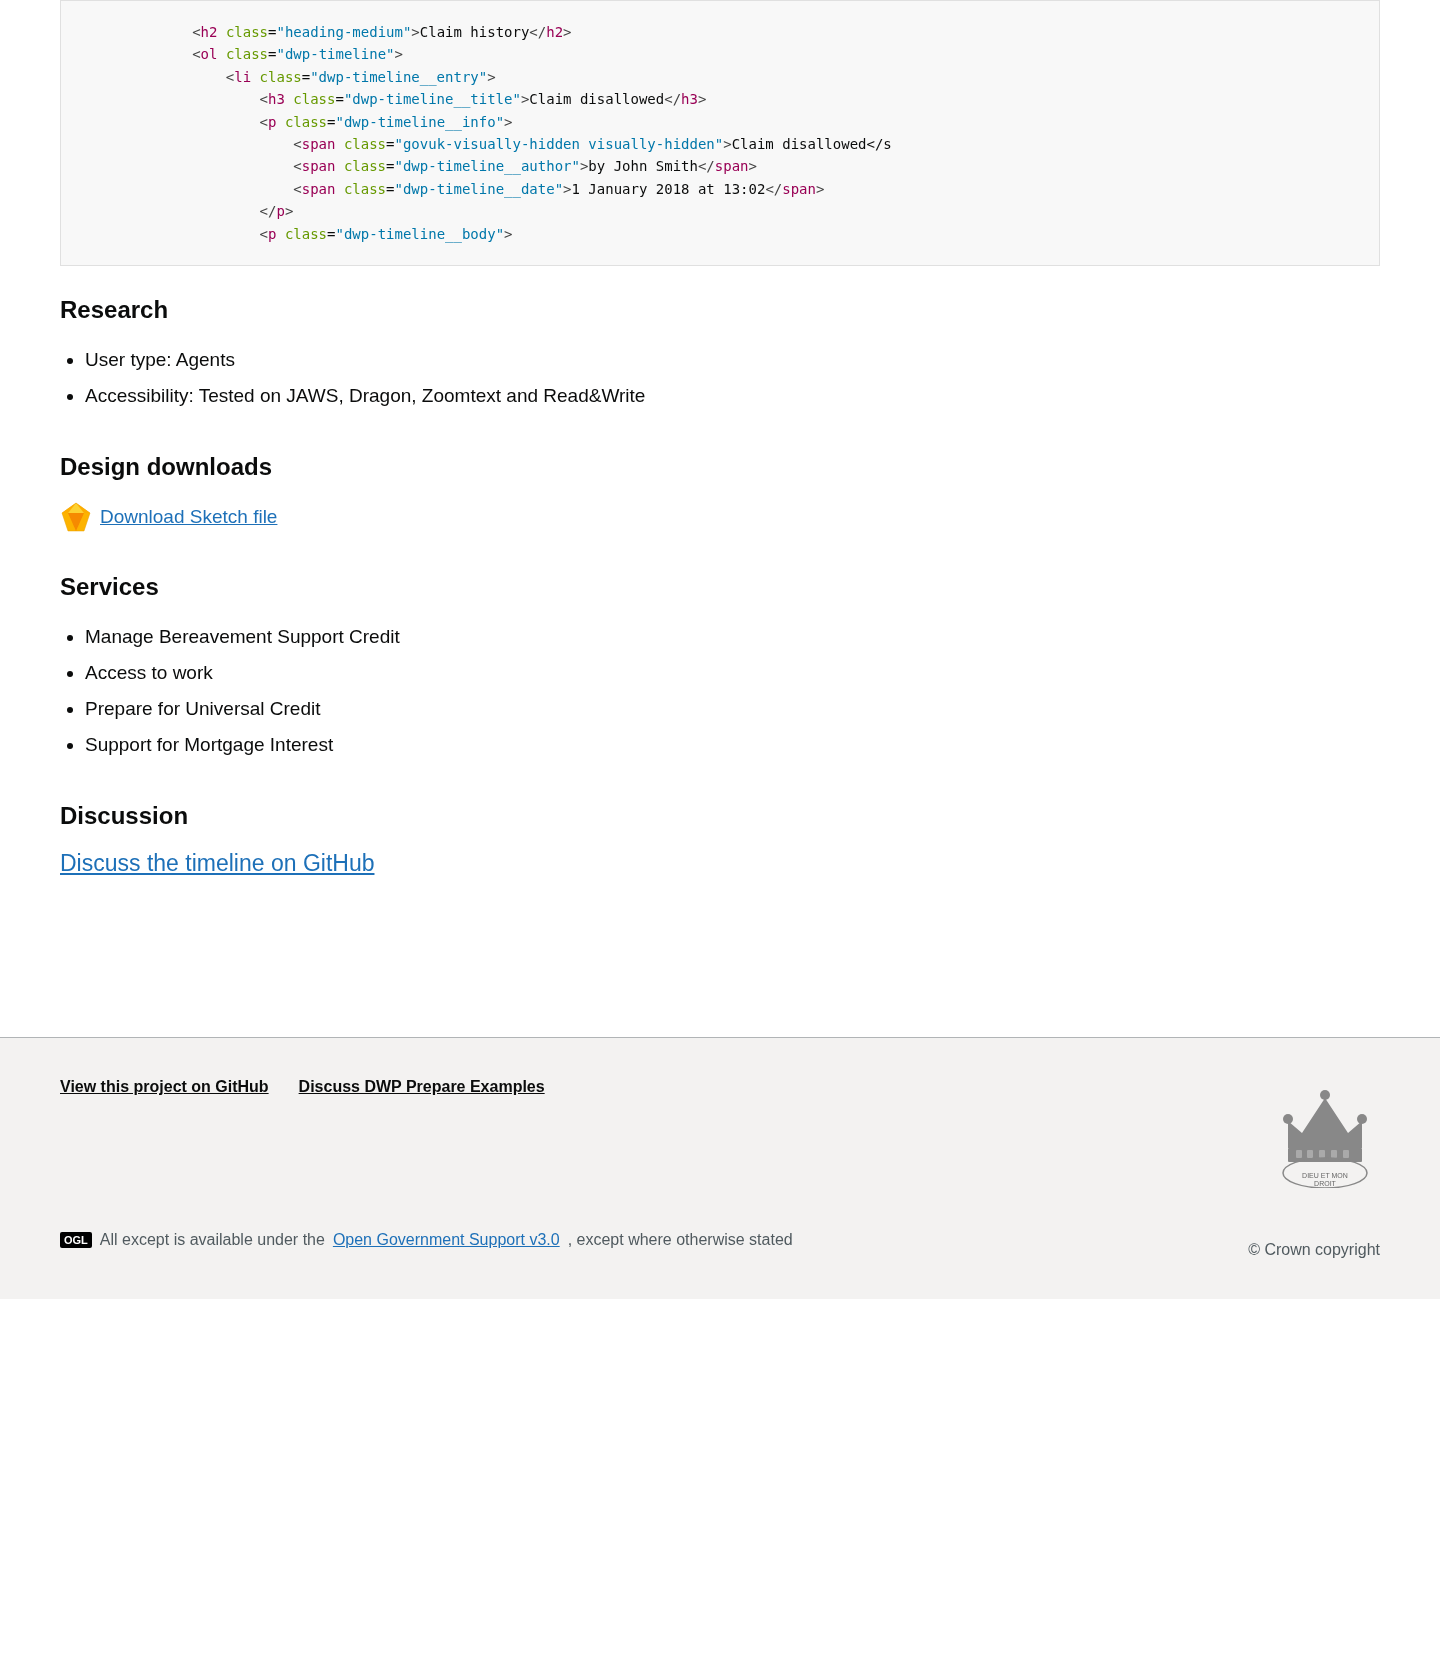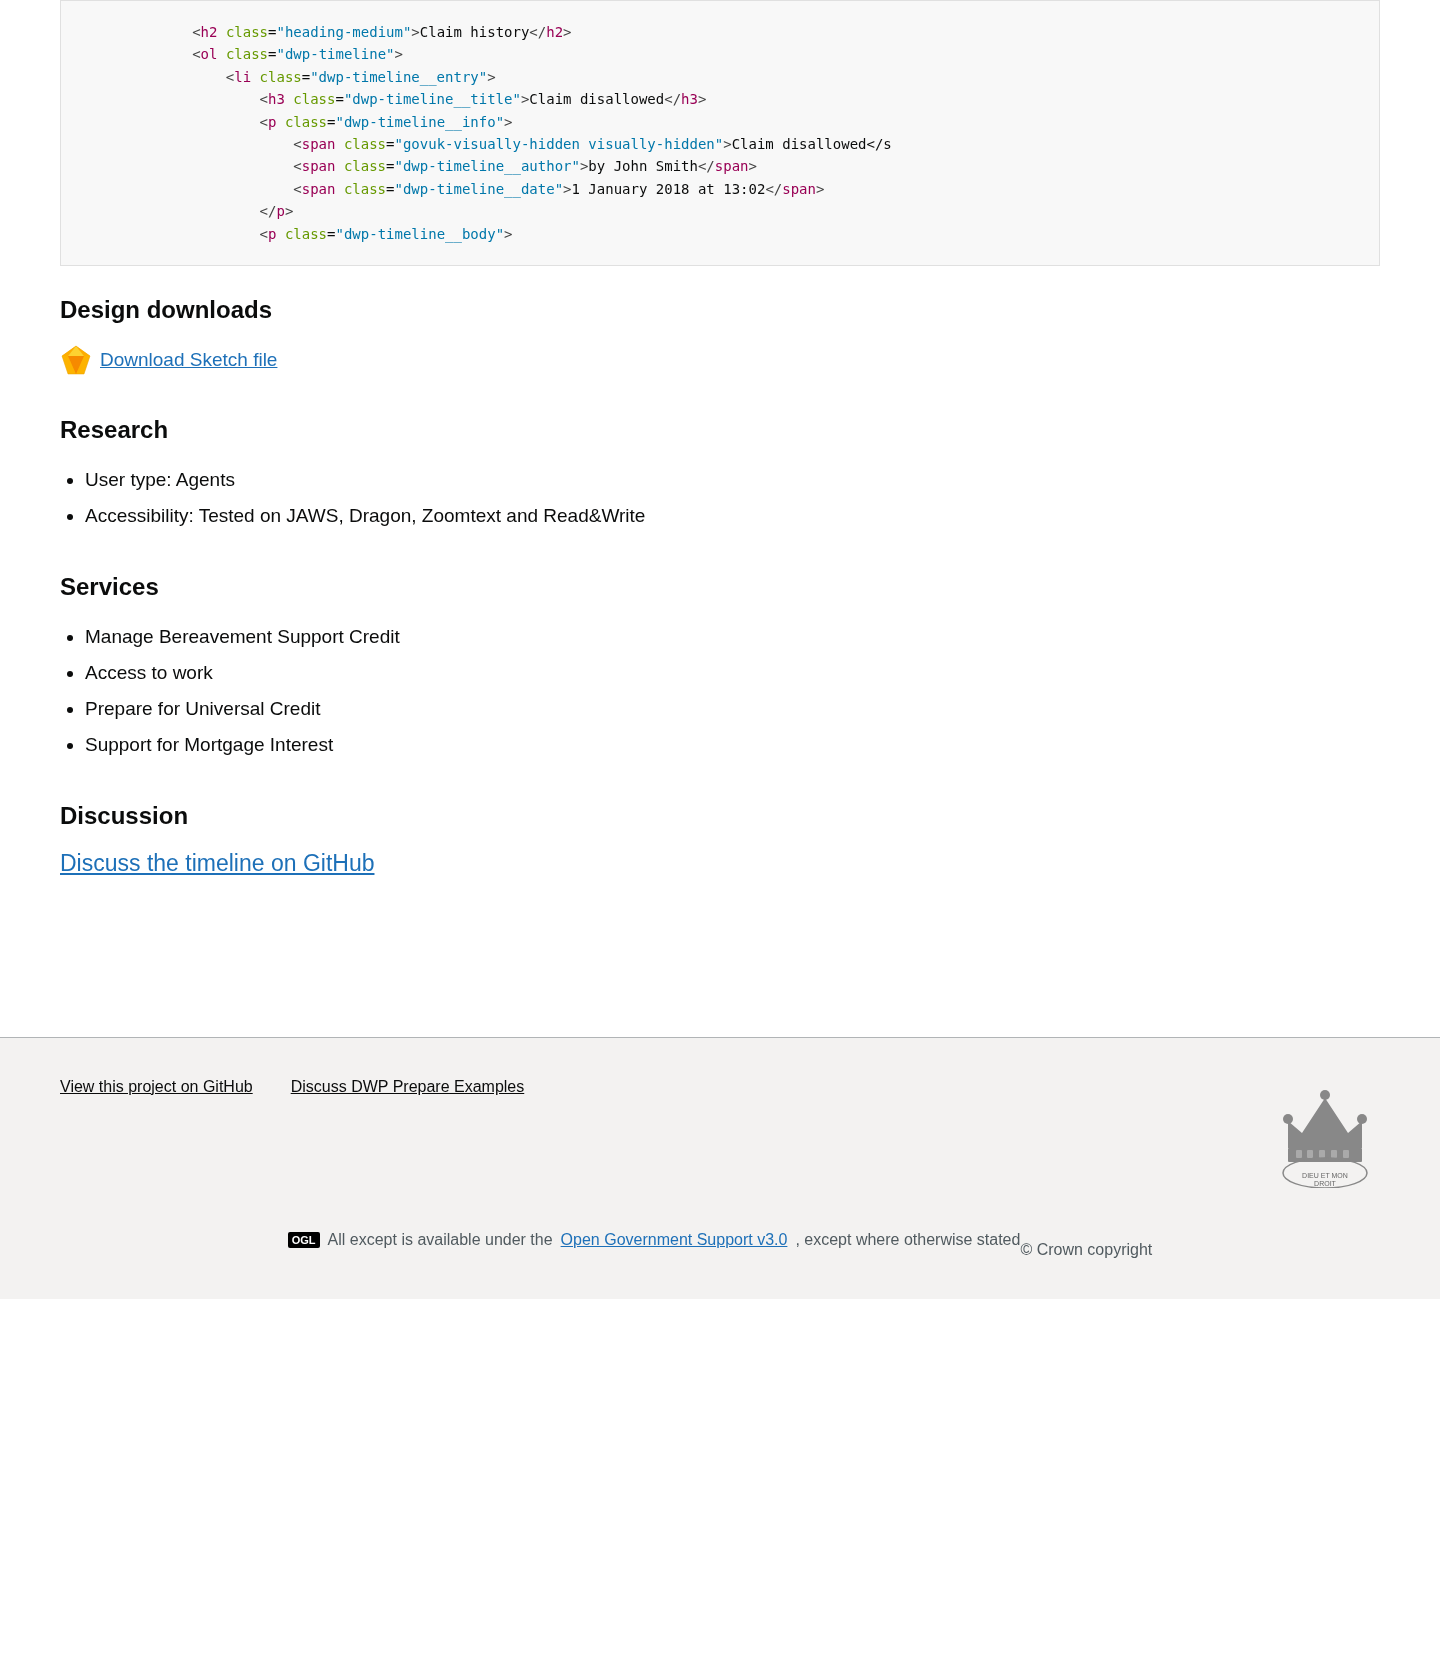--- a/index.html
+++ b/index.html
@@ -95,21 +95,21 @@
 
     .footer-link {
       font-size: 16px;
       color: #0b0c0c;
       text-decoration: underline;
     }
 
     .footer-bottom {
       display: flex;
       align-items: center;
-      justify-content: center;
+      justify-content: space-between;
     }
 
     .footer-licence {
       display: flex;
       align-items: center;
       gap: 8px;
       font-size: 16px;
       color: #505a5f;
     }
 
@@ -141,21 +141,22 @@
 
     .footer-top-row {
       display: flex;
       justify-content: space-between;
       align-items: flex-start;
       margin-bottom: 30px;
     }
 
     .footer-nav-links {
       display: flex;
-      gap: 38px;
+      gap: 30px;
+      font-weight: bold;
     }
     .hl-tag-name { color: #905; }
     .hl-attr { color: #690; }
     .hl-val { color: #07a; }
     .hl-text { color: #0b0c0c; }
     .hl-punct { color: #444; }
 
     code span { }
   </style>
 </head>
@@ -172,46 +173,46 @@
     <span class="code-line">                        <span class="hl-punct">&lt;</span><span class="hl-tag-name">span</span> <span class="hl-attr">class</span>=<span class="hl-val">"dwp-timeline__author"</span><span class="hl-punct">&gt;</span><span class="hl-text">by John Smith</span><span class="hl-punct">&lt;/</span><span class="hl-tag-name">span</span><span class="hl-punct">&gt;</span></span>
     <span class="code-line">                        <span class="hl-punct">&lt;</span><span class="hl-tag-name">span</span> <span class="hl-attr">class</span>=<span class="hl-val">"dwp-timeline__date"</span><span class="hl-punct">&gt;</span><span class="hl-text">1 January 2018 at 13:02</span><span class="hl-punct">&lt;/</span><span class="hl-tag-name">span</span><span class="hl-punct">&gt;</span></span>
     <span class="code-line">                    <span class="hl-punct">&lt;/</span><span class="hl-tag-name">p</span><span class="hl-punct">&gt;</span></span>
     <span class="code-line">                    <span class="hl-punct">&lt;</span><span class="hl-tag-name">p</span> <span class="hl-attr">class</span>=<span class="hl-val">"dwp-timeline__body"</span><span class="hl-punct">&gt;</span></span>
   </code>
 </div>
 
 <div class="main-content">
 
   <div class="section">
+    <h2 class="section-heading">Research</h2>
+    <ul class="bullet-list">
+      <li>User type: Agents</li>
+      <li>Accessibility: Tested on JAWS, Dragon, Zoomtext and Read&amp;Write</li>
+    </ul>
+  </div>
+
+  <div class="section">
     <h2 class="section-heading">Design downloads</h2>
     <a class="download-link" href="#">
 
       <svg class="sketch-icon" viewBox="0 0 32 32" xmlns="http://www.w3.org/2000/svg">
         <polygon points="16,2 30,12 24,30 8,30 2,12" fill="#FDB300" stroke="#e8a000" stroke-width="0.5"></polygon>
         <polygon points="16,2 8,12 16,30 24,12" fill="#EA6C00" opacity="0.6"></polygon>
         <polygon points="2,12 8,12 16,30" fill="#FDB300" opacity="0.8"></polygon>
         <polygon points="30,12 24,12 16,30" fill="#FDB300" opacity="0.8"></polygon>
         <polygon points="2,12 8,12 16,2" fill="#FDAD00"></polygon>
         <polygon points="30,12 24,12 16,2" fill="#FDAD00"></polygon>
         <polygon points="8,12 24,12 16,2" fill="#FDD231"></polygon>
         <polygon points="8,12 24,12 16,30" fill="#FC8B00" opacity="0.5"></polygon>
       </svg>
       <span class="download-link-text">Download Sketch file</span>
     </a>
   </div>
 
   <div class="section">
-    <h2 class="section-heading">Research</h2>
-    <ul class="bullet-list">
-      <li>User type: Agents</li>
-      <li>Accessibility: Tested on JAWS, Dragon, Zoomtext and Read&amp;Write</li>
-    </ul>
-  </div>
-
-  <div class="section">
     <h2 class="section-heading">Services</h2>
     <ul class="bullet-list">
       <li>Manage Bereavement Support Credit</li>
       <li>Access to work</li>
       <li>Prepare for Universal Credit</li>
       <li>Support for Mortgage Interest</li>
     </ul>
   </div>
 
   <div class="section">

